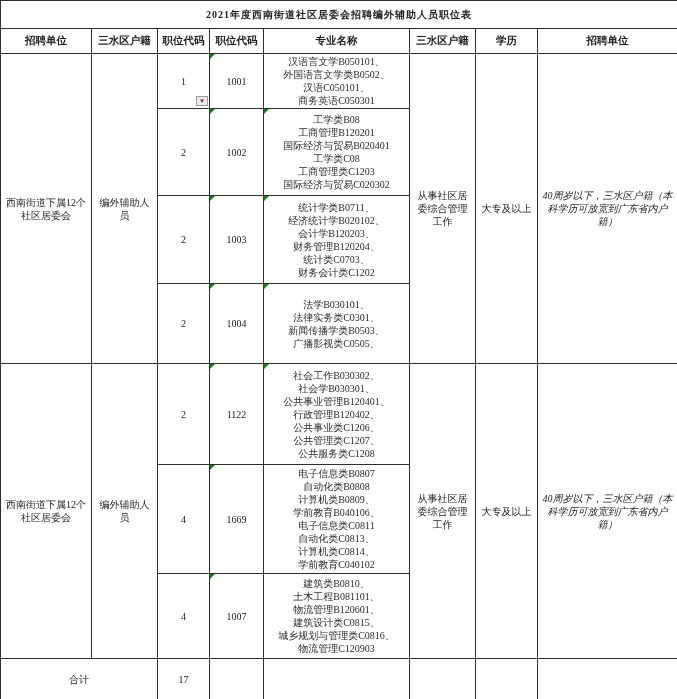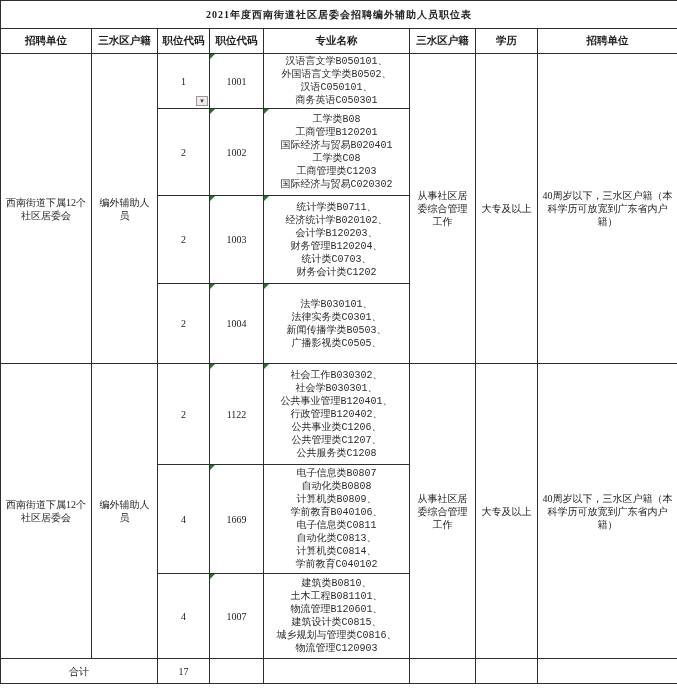--- a/index.html
+++ b/index.html
@@ -33,23 +33,22 @@
     font-weight: bold;
     font-size: 10.5px;
     font-family: Liberation Mono, monospace;
   }
   td.majors {
     white-space: pre-line;
     font-size: 9.5px;
     line-height: 13px;
     color: #2a2a2a;
     padding: 0 2px;
-    font-family: Liberation Mono, monospace;
-  }
-  td.other-cell { padding: 2px 6px; }
+  }
+  td.other-cell { padding: 2px 6px; font-style: italic; }
   td.rel { position: relative; }
   
   td.flag { position: relative; }
   td.flag::before {
     content: "";
     position: absolute;
     top: 0; left: 0;
     width: 0; height: 0;
     border-top: 5px solid #1e7a1e;
     border-right: 5px solid transparent;
@@ -185,21 +184,21 @@
     <td>4</td>
     <td class="flag pb-r">1007</td>
     <td class="majors">建筑类B0810、
 土木工程B081101、
 物流管理B120601、
 建筑设计类C0815、
 城乡规划与管理类C0816、
 物流管理C120903</td>
   </tr>
 
-  <tr style="height:25px">
+  <tr style="height:41px">
     <td colspan="2">合计</td>
     <td>17</td>
     <td></td>
     <td></td>
     <td></td>
     <td></td>
     <td></td>
   </tr>
 </tbody>
   </table>

